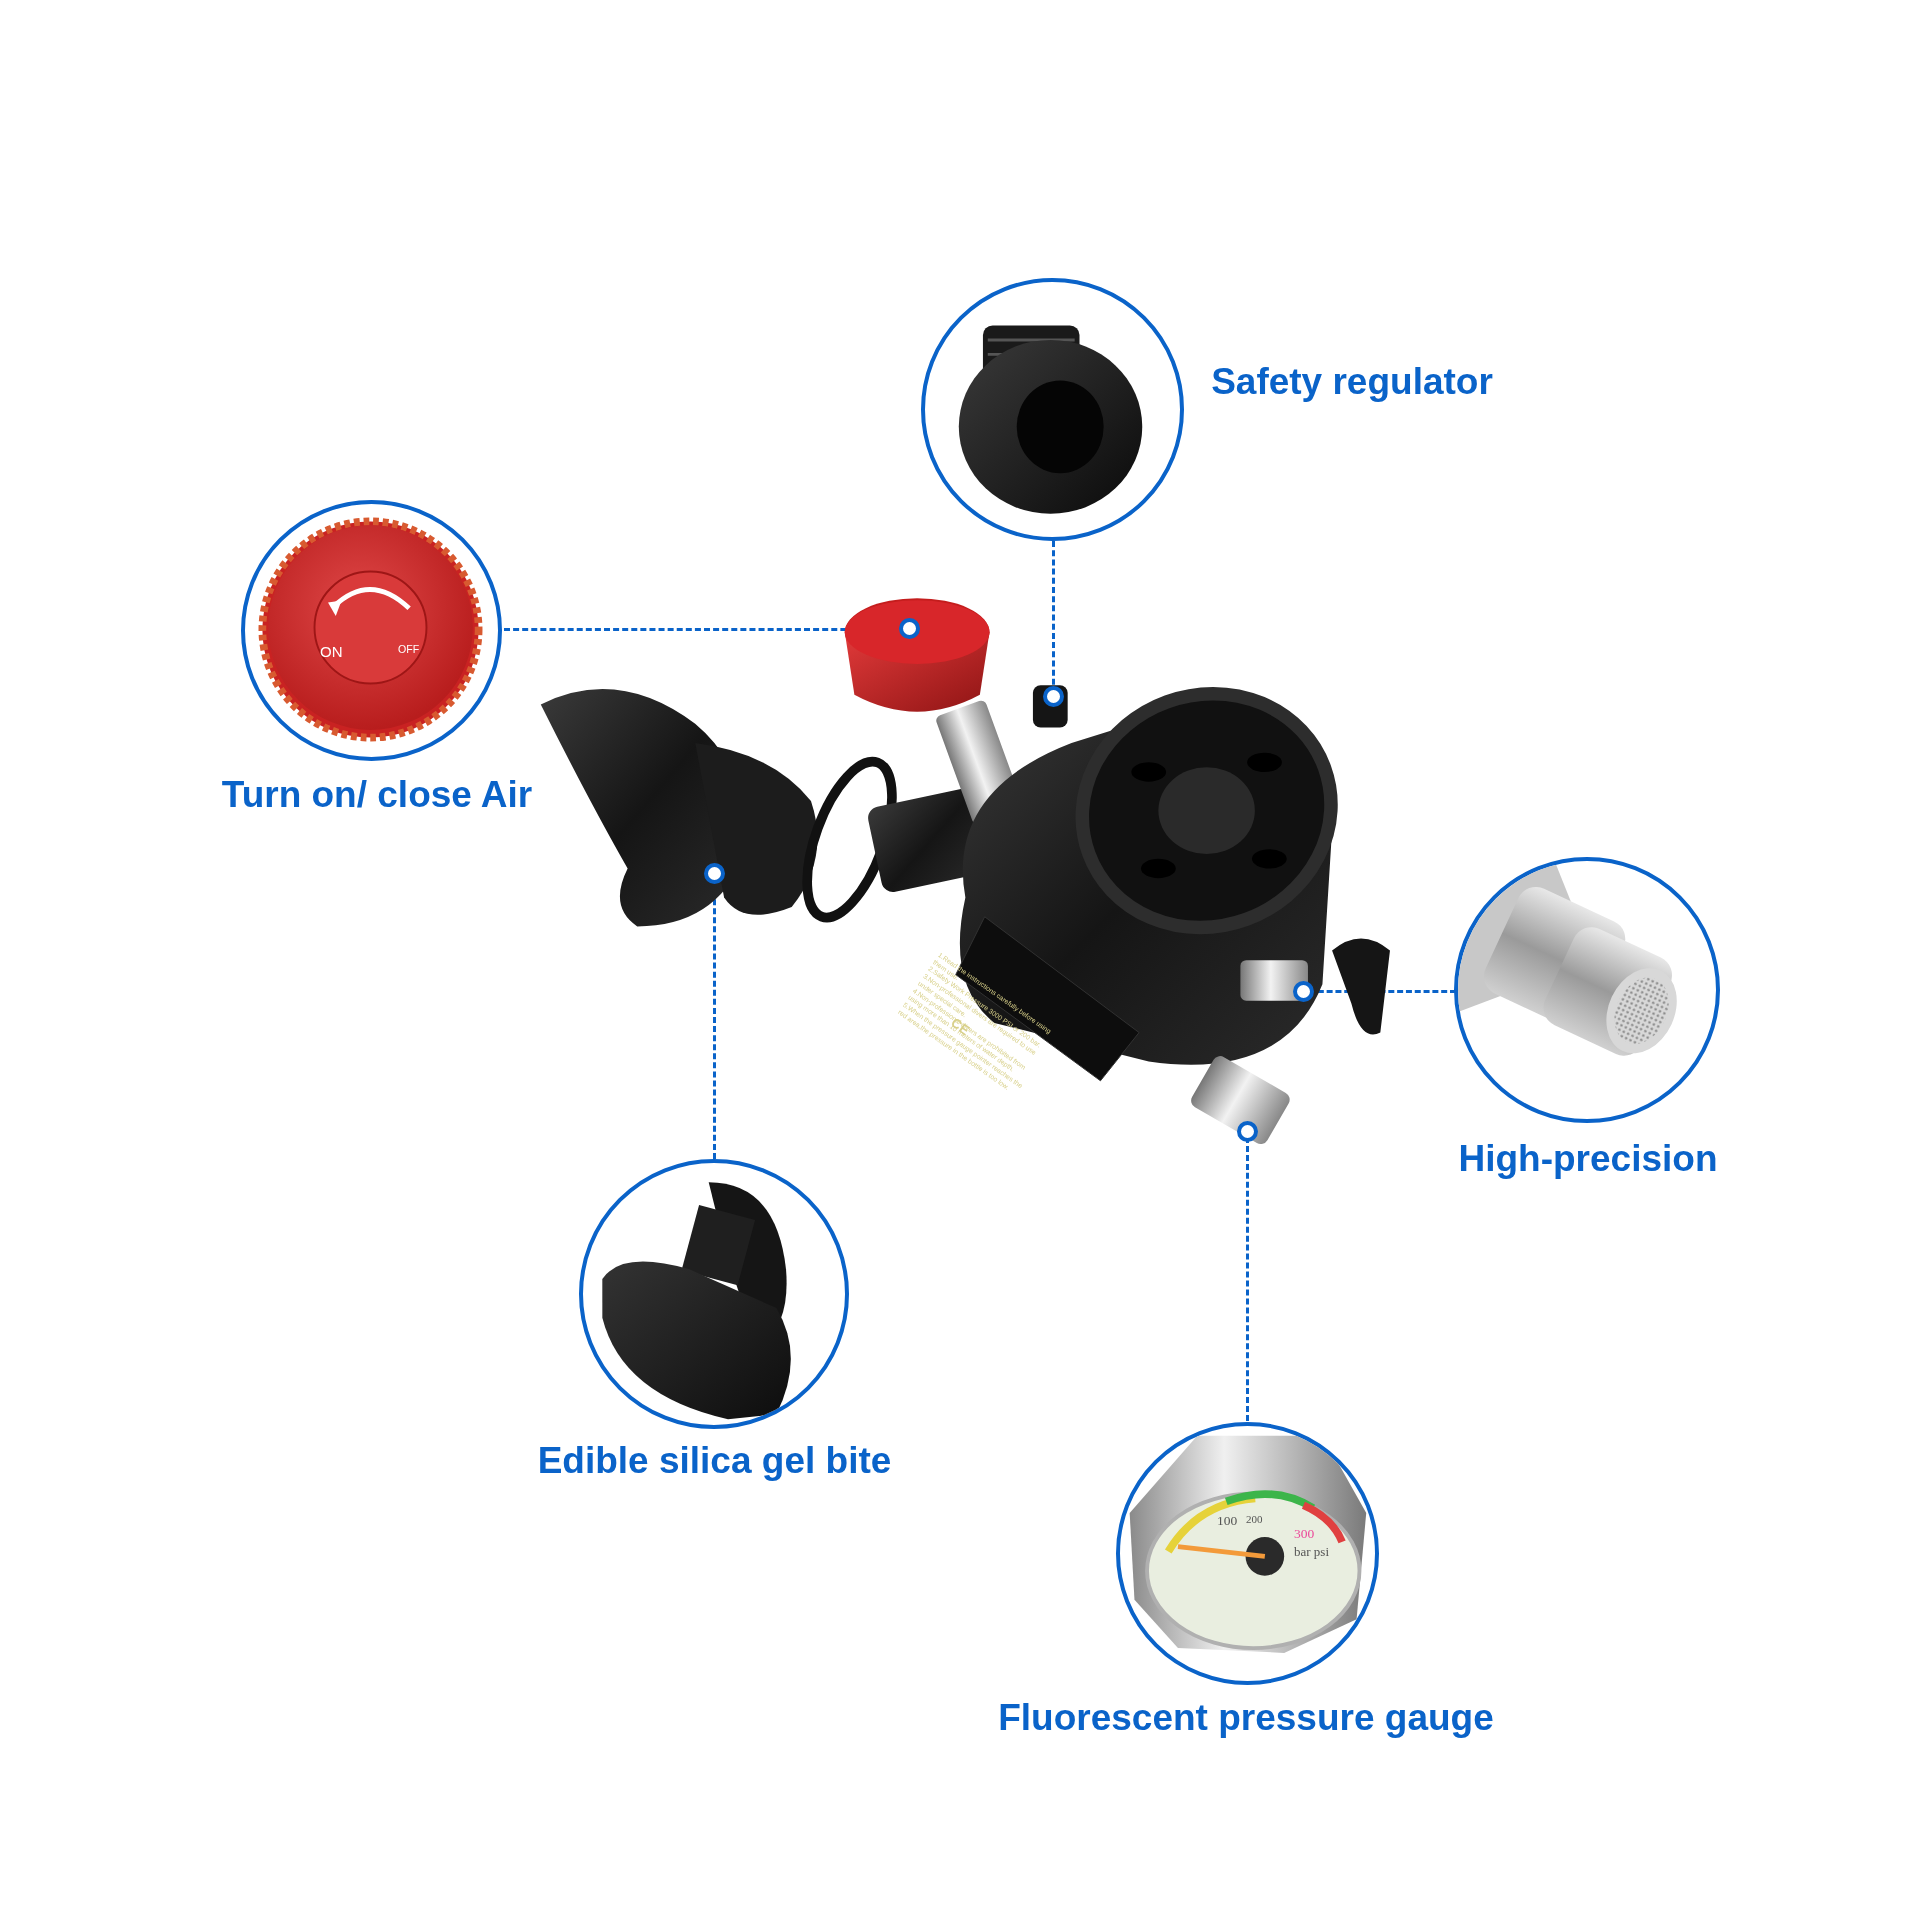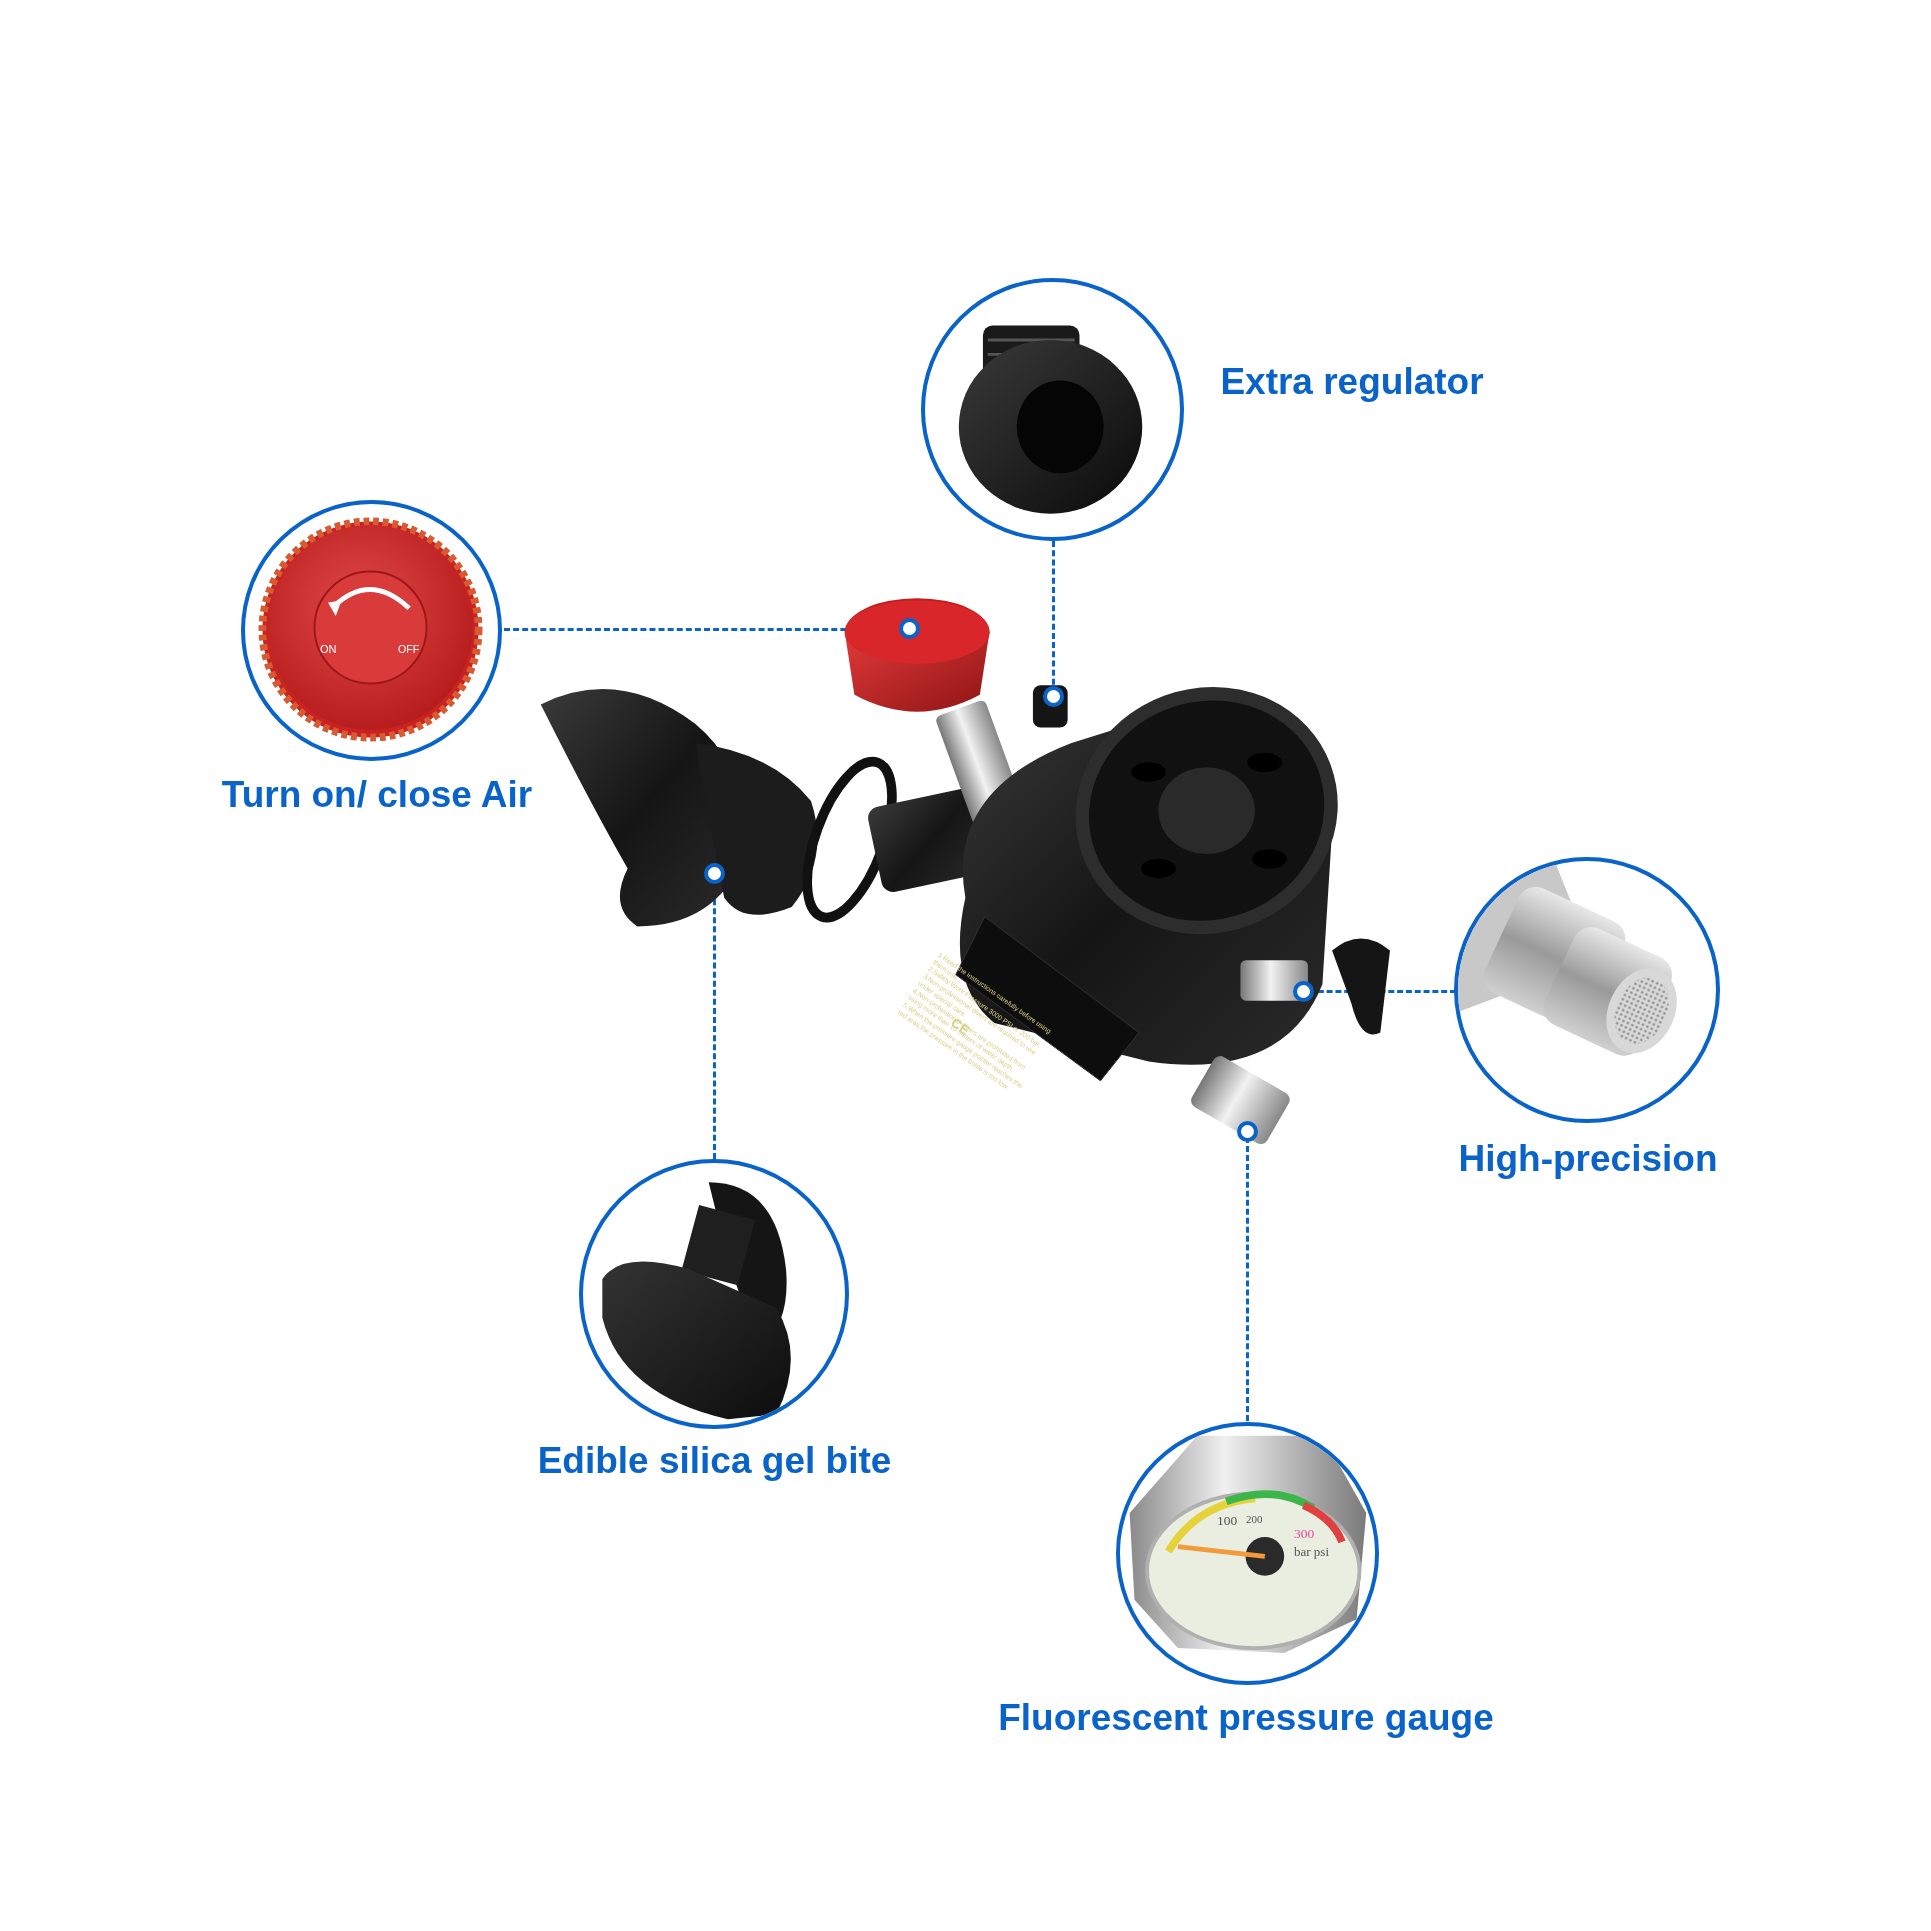--- a/index.html
+++ b/index.html
@@ -99,38 +99,38 @@
           <stop offset="1" stop-color="#0a0a0a"></stop>
         </linearGradient>
       </defs>
     <rect x="60" y="45" width="100" height="80" rx="10" fill="#1a1a1a"></rect>
     <path d="M65 60 H155 M65 75 H155 M65 90 H155" stroke="#555" stroke-width="3"></path>
     <ellipse cx="130" cy="150" rx="95" ry="90" fill="url(#pg)"></ellipse>
     <ellipse cx="140" cy="150" rx="45" ry="48" fill="#050505"></ellipse>
   </svg>
 </div>
 <div class="label" style="left:1188px;top:352px;width:328px;">
-  <div>Extra regulator</div>
+  <div>Safety regulator</div>
 </div>
 
 <div class="ring" style="left:241px;top:500px;width:261px;height:261px;">
   <svg width="251" height="251" viewBox="0 0 260 260">
     <defs>
         <radialGradient id="kg" cx="0.45" cy="0.4" r="0.6">
           <stop offset="0" stop-color="#e04848"></stop>
           <stop offset="1" stop-color="#b81d1d"></stop>
         </radialGradient>
       </defs>
     <circle cx="130" cy="130" r="112" fill="#c92222" stroke="#d85a30" stroke-width="8" stroke-dasharray="6 4"></circle>
     <circle cx="130" cy="128" r="106" fill="url(#kg)"></circle>
     <circle cx="130" cy="128" r="58" fill="#d93a3a" stroke="#9e1616" stroke-width="2"></circle>
     <path d="M170 108 Q130 70 92 106" fill="none" stroke="#fff" stroke-width="5"></path>
     <path d="M86 102 L94 116 L100 100 Z" fill="#fff"></path>
   </svg>
-  <span class="abs" style="left:75px;top:139px;font-size:11px;color:#fff;">ON</span>
+  <span class="abs" style="left:75px;top:139px;font-size:15px;color:#fff;">ON</span>
   <span class="abs" style="left:153px;top:139px;font-size:10.6px;color:#fff;">OFF</span>
 </div>
 <div class="label" style="left:203px;top:765px;width:348px;">
   <div>Turn on/ close Air</div>
 </div>
 
 <div class="ring" style="left:579px;top:1159px;width:270px;height:270px;">
   <svg width="261" height="261" viewBox="0 0 270 270">
     <defs>
         <linearGradient id="bg" x1="0" y1="0" x2="1" y2="1">

